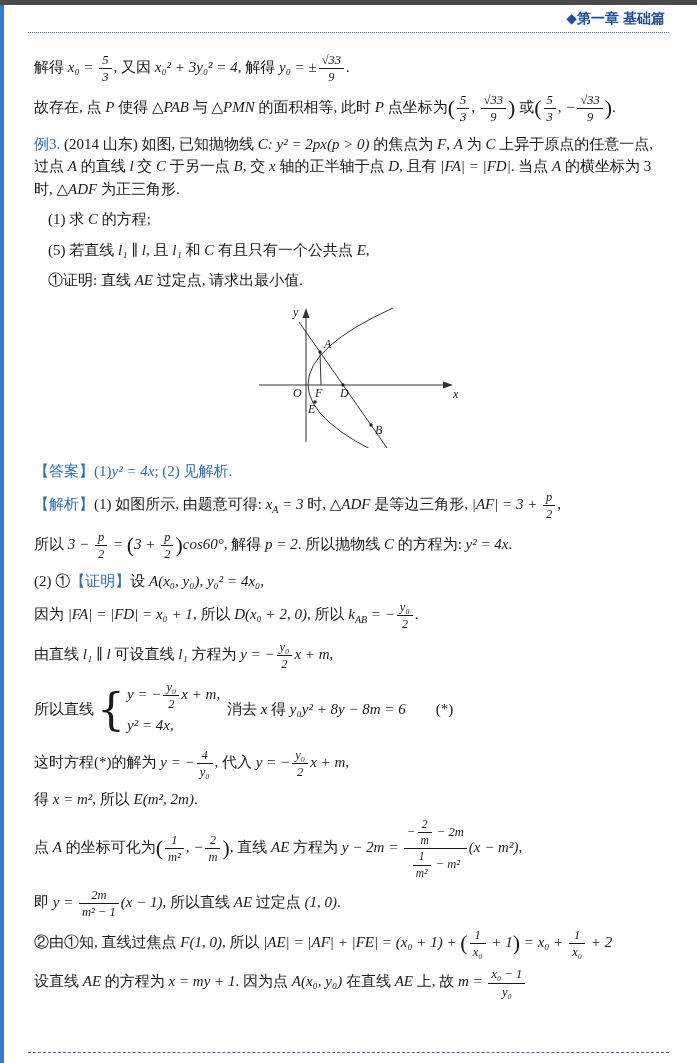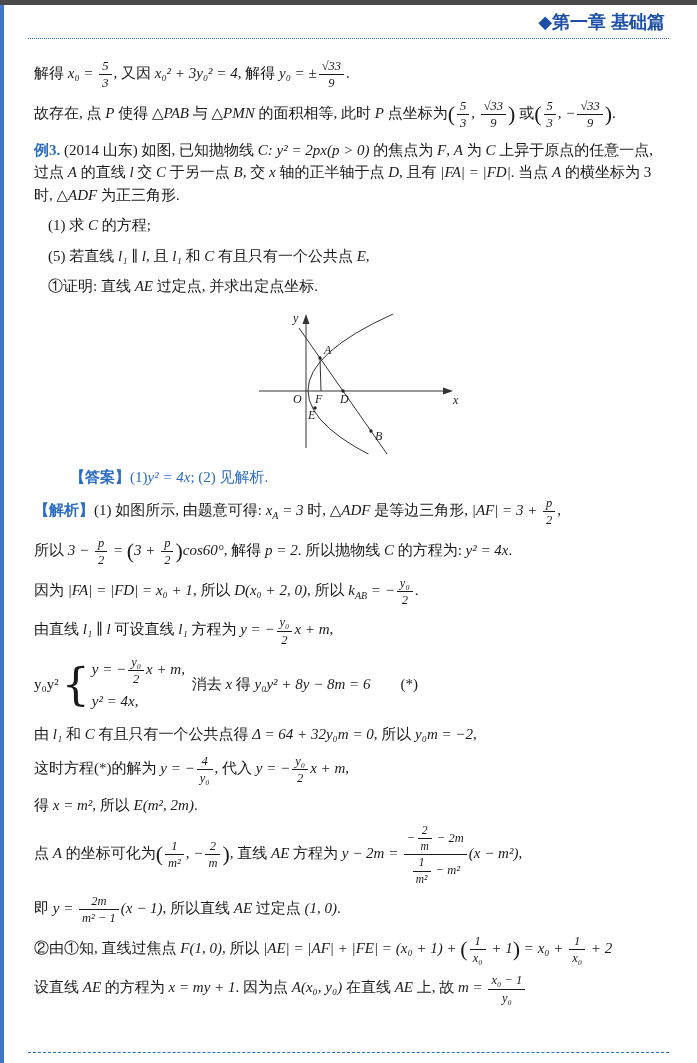--- a/index.html
+++ b/index.html
@@ -5,30 +5,30 @@
   * { margin:0; padding:0; box-sizing:border-box; }
   html,body { background:#9aa0a6; }
   .page {
     position:relative; width:697px; height:1063px; margin:0 auto;
     background:#ffffff; overflow:hidden; color:#1a1a1a;
     font-family:"Liberation Serif","DejaVu Serif",serif; font-size:15px;
   }
   .top-strip { position:absolute; top:0; left:0; right:0; height:5px; background:#4a4a4a; }
   .accent-bar { position:absolute; top:5px; bottom:0; left:0; width:4px; background:#3d77c9; }
   .header { margin-top:10px; padding-right:32px; text-align:right;
-    color:#1d4fa8; font-weight:bold; font-size:18px;
+    color:#1d4fa8; font-weight:bold; font-size:14px;
     font-family:"Liberation Sans","DejaVu Sans",sans-serif; }
   .header-rule { margin:4px 28px 0 28px; border-bottom:1px dotted #2f6bc0; height:1px; }
   .doc { padding:12px 30px 0 34px; }
   .line { margin:8px 0; line-height:1.5; }
   .ind1 { margin-left:14px; }
   .ind2 { }
-  .line.blue { color:#2a6bc4;margin-left:36px; }
+  .line.blue { color:#2a6bc4; }
   .seg.blue { color:#2a6bc4; }
-  .seg.bold { font-weight:bold; }
+  .seg.bold { font-weight:normal; }
   .seg.m { font-style:italic; }
   sub.seg { font-size:10px; font-style:italic; }
   .seg.bigp { font-size:22px; font-style:normal; vertical-align:-3px; line-height:1; }
   .frac { display:inline-block; vertical-align:middle; text-align:center;
     font-size:12.5px; line-height:1.15; margin:0 2px; }
   .frac .num { display:block; padding:0 3px 1px 3px; border-bottom:1px solid currentColor; }
   .frac .den { display:block; padding:1px 3px 0 3px; }
   .frac .frac { font-size:11.5px; }
   .cases { display:inline-flex; align-items:center; vertical-align:middle; margin:0 3px; }
   .cases .brace { font-size:44px; font-weight:300; line-height:0.9; margin-right:2px;
@@ -54,21 +54,21 @@
   </div>
   <div class="header-rule"></div>
 
   <div class="doc">
     <div id="doc-part1">
         <div class="line ind2"><span class="seg">解得 </span><span class="seg m">x₀ = </span><span class="frac"><span class="num"><span class="seg m">5</span></span><span class="den"><span class="seg m">3</span></span></span><span class="seg">, 又因 </span><span class="seg m">x₀² + 3y₀² = 4</span><span class="seg">, 解得 </span><span class="seg m">y₀ = ±</span><span class="frac"><span class="num"><span class="seg m">√33</span></span><span class="den"><span class="seg m">9</span></span></span><span class="seg">.</span></div>
         <div class="line ind2"><span class="seg">故存在, 点 </span><span class="seg m">P</span><span class="seg"> 使得 </span><span class="seg m">△PAB</span><span class="seg"> 与 </span><span class="seg m">△PMN</span><span class="seg"> 的面积相等, 此时 </span><span class="seg m">P</span><span class="seg"> 点坐标为</span><span class="seg bigp">(</span><span class="frac"><span class="num"><span class="seg m">5</span></span><span class="den"><span class="seg m">3</span></span></span><span class="seg m">, </span><span class="frac"><span class="num"><span class="seg m">√33</span></span><span class="den"><span class="seg m">9</span></span></span><span class="seg bigp">)</span><span class="seg"> 或</span><span class="seg bigp">(</span><span class="frac"><span class="num"><span class="seg m">5</span></span><span class="den"><span class="seg m">3</span></span></span><span class="seg m">, −</span><span class="frac"><span class="num"><span class="seg m">√33</span></span><span class="den"><span class="seg m">9</span></span></span><span class="seg bigp">)</span><span class="seg">.</span></div>
         <div class="line ind0"><span class="seg blue bold">例3.</span><span class="seg"> (2014 山东) 如图, 已知抛物线 </span><span class="seg m">C: y² = 2px(p &gt; 0)</span><span class="seg"> 的焦点为 </span><span class="seg m">F</span><span class="seg">, </span><span class="seg m">A</span><span class="seg"> 为 </span><span class="seg m">C</span><span class="seg"> 上异于原点的任意一点, 过点 </span><span class="seg m">A</span><span class="seg"> 的直线 </span><span class="seg m">l</span><span class="seg"> 交 </span><span class="seg m">C</span><span class="seg"> 于另一点 </span><span class="seg m">B</span><span class="seg">, 交 </span><span class="seg m">x</span><span class="seg"> 轴的正半轴于点 </span><span class="seg m">D</span><span class="seg">, 且有 </span><span class="seg m">|FA| = |FD|</span><span class="seg">. 当点 </span><span class="seg m">A</span><span class="seg"> 的横坐标为 3 时, </span><span class="seg m">△ADF</span><span class="seg"> 为正三角形.</span></div>
         <div class="line ind1"><span class="seg">(1) 求 </span><span class="seg m">C</span><span class="seg"> 的方程;</span></div>
         <div class="line ind1"><span class="seg">(5) 若直线 </span><span class="seg m">l₁ ∥ l</span><span class="seg">, 且 </span><span class="seg m">l₁</span><span class="seg"> 和 </span><span class="seg m">C</span><span class="seg"> 有且只有一个公共点 </span><span class="seg m">E</span><span class="seg">,</span></div>
-        <div class="line ind1"><span class="seg">①证明: 直线 </span><span class="seg m">AE</span><span class="seg"> 过定点, 并求出定点坐标.</span></div>
+        <div class="line ind1"><span class="seg">①证明: 直线 </span><span class="seg m">AE</span><span class="seg"> 过定点, 请求出最小值.</span></div>
       </div>
 
     <div class="figure-wrap">
       <svg width="230" height="148" viewBox="0 0 230 148">
 
         <line class="ax" x1="18" y1="85" x2="206" y2="85"></line>
         <polygon points="212,85 202,81.5 202,88.5" fill="#333"></polygon>
         <line class="ax" x1="65" y1="142" x2="65" y2="14"></line>
         <polygon points="65,8 61.5,18 68.5,18" fill="#333"></polygon>
 
@@ -91,30 +91,30 @@
         <text x="83" y="48">A</text>
         <text x="67" y="113">E</text>
         <text x="134" y="134">B</text>
       </svg>
     </div>
 
     <div id="doc-part2">
         <div class="line ind0 blue"><span class="seg bold">【答案】</span><span class="seg">(1)</span><span class="seg m">y² = 4x</span><span class="seg">; (2) 见解析.</span></div>
         <div class="line ind0"><span class="seg blue bold">【解析】</span><span class="seg">(1) 如图所示, 由题意可得: </span><span class="seg m">x</span><sub class="seg m">A</sub><span class="seg m"> = 3</span><span class="seg"> 时, </span><span class="seg m">△ADF</span><span class="seg"> 是等边三角形, </span><span class="seg m">|AF| = 3 + </span><span class="frac"><span class="num"><span class="seg m">p</span></span><span class="den"><span class="seg m">2</span></span></span><span class="seg">,</span></div>
         <div class="line ind0"><span class="seg">所以 </span><span class="seg m">3 − </span><span class="frac"><span class="num"><span class="seg m">p</span></span><span class="den"><span class="seg m">2</span></span></span><span class="seg m"> = </span><span class="seg bigp">(</span><span class="seg m">3 + </span><span class="frac"><span class="num"><span class="seg m">p</span></span><span class="den"><span class="seg m">2</span></span></span><span class="seg bigp">)</span><span class="seg m">cos60°</span><span class="seg">, 解得 </span><span class="seg m">p = 2</span><span class="seg">. 所以抛物线 </span><span class="seg m">C</span><span class="seg"> 的方程为: </span><span class="seg m">y² = 4x</span><span class="seg">.</span></div>
+        <div class="line ind0"><span class="seg">(2) ①</span><span class="seg blue bold">【证明】</span><span class="seg">设 </span><span class="seg m">A(x₀, y₀)</span><span class="seg">, </span><span class="seg m">y₀² = 4x₀</span><span class="seg">,</span></div>
         <div class="line ind0"><span class="seg">因为 </span><span class="seg m">|FA| = |FD| = x₀ + 1</span><span class="seg">, 所以 </span><span class="seg m">D(x₀ + 2, 0)</span><span class="seg">, 所以 </span><span class="seg m">k</span><sub class="seg m">AB</sub><span class="seg m"> = −</span><span class="frac"><span class="num"><span class="seg m">y₀</span></span><span class="den"><span class="seg m">2</span></span></span><span class="seg">.</span></div>
         <div class="line ind0"><span class="seg">由直线 </span><span class="seg m">l₁ ∥ l</span><span class="seg"> 可设直线 </span><span class="seg m">l₁</span><span class="seg"> 方程为 </span><span class="seg m">y = −</span><span class="frac"><span class="num"><span class="seg m">y₀</span></span><span class="den"><span class="seg m">2</span></span></span><span class="seg m">x + m</span><span class="seg">,</span></div>
-        <div class="line ind0"><span class="seg">y₀y²</span><span class="cases">
+        <div class="line ind0"><span class="seg">所以直线</span><span class="cases">
             <span class="brace">{</span>
             <span class="rows">
               <span class="row"><span class="seg m">y = −</span><span class="frac"><span class="num"><span class="seg m">y₀</span></span><span class="den"><span class="seg m">2</span></span></span><span class="seg m">x + m,</span></span>
               <span class="row"><span class="seg m">y² = 4x,</span></span>
             </span>
           </span><span class="seg"> 消去 </span><span class="seg m">x</span><span class="seg"> 得 </span><span class="seg m">y₀y² + 8y − 8m = 6</span><span class="seg">　　(*)</span></div>
-        <div class="line ind0"><span class="seg">由 </span><span class="seg m">l₁</span><span class="seg"> 和 </span><span class="seg m">C</span><span class="seg"> 有且只有一个公共点得 </span><span class="seg m">Δ = 64 + 32y₀m = 0</span><span class="seg">, 所以 </span><span class="seg m">y₀m = −2</span><span class="seg">,</span></div>
         <div class="line ind0"><span class="seg">这时方程(*)的解为 </span><span class="seg m">y = −</span><span class="frac"><span class="num"><span class="seg m">4</span></span><span class="den"><span class="seg m">y₀</span></span></span><span class="seg">, 代入 </span><span class="seg m">y = −</span><span class="frac"><span class="num"><span class="seg m">y₀</span></span><span class="den"><span class="seg m">2</span></span></span><span class="seg m">x + m</span><span class="seg">,</span></div>
         <div class="line ind0"><span class="seg">得 </span><span class="seg m">x = m²</span><span class="seg">, 所以 </span><span class="seg m">E(m², 2m)</span><span class="seg">.</span></div>
         <div class="line ind0"><span class="seg">点 </span><span class="seg m">A</span><span class="seg"> 的坐标可化为</span><span class="seg bigp">(</span><span class="frac"><span class="num"><span class="seg m">1</span></span><span class="den"><span class="seg m">m²</span></span></span><span class="seg m">, −</span><span class="frac"><span class="num"><span class="seg m">2</span></span><span class="den"><span class="seg m">m</span></span></span><span class="seg bigp">)</span><span class="seg">, 直线 </span><span class="seg m">AE</span><span class="seg"> 方程为 </span><span class="seg m">y − 2m = </span><span class="frac"><span class="num"><span class="seg m">−</span><span class="frac"><span class="num"><span class="seg m">2</span></span><span class="den"><span class="seg m">m</span></span></span><span class="seg m"> − 2m</span></span><span class="den"><span class="frac"><span class="num"><span class="seg m">1</span></span><span class="den"><span class="seg m">m²</span></span></span><span class="seg m"> − m²</span></span></span><span class="seg m">(x − m²)</span><span class="seg">,</span></div>
         <div class="line ind0"><span class="seg">即 </span><span class="seg m">y = </span><span class="frac"><span class="num"><span class="seg m">2m</span></span><span class="den"><span class="seg m">m² − 1</span></span></span><span class="seg m">(x − 1)</span><span class="seg">, 所以直线 </span><span class="seg m">AE</span><span class="seg"> 过定点 </span><span class="seg m">(1, 0)</span><span class="seg">.</span></div>
         <div class="line ind0"><span class="seg">②由①知, 直线过焦点 </span><span class="seg m">F(1, 0)</span><span class="seg">, 所以 </span><span class="seg m">|AE| = |AF| + |FE| = (x₀ + 1) + </span><span class="seg bigp">(</span><span class="frac"><span class="num"><span class="seg m">1</span></span><span class="den"><span class="seg m">x₀</span></span></span><span class="seg m"> + 1</span><span class="seg bigp">)</span><span class="seg m"> = x₀ + </span><span class="frac"><span class="num"><span class="seg m">1</span></span><span class="den"><span class="seg m">x₀</span></span></span><span class="seg m"> + 2</span></div>
         <div class="line ind0"><span class="seg">设直线 </span><span class="seg m">AE</span><span class="seg"> 的方程为 </span><span class="seg m">x = my + 1</span><span class="seg">. 因为点 </span><span class="seg m">A(x₀, y₀)</span><span class="seg"> 在直线 </span><span class="seg m">AE</span><span class="seg"> 上, 故 </span><span class="seg m">m = </span><span class="frac"><span class="num"><span class="seg m">x₀ − 1</span></span><span class="den"><span class="seg m">y₀</span></span></span></div>
       </div>
   </div>
 
   <div class="footer-rule"></div>

